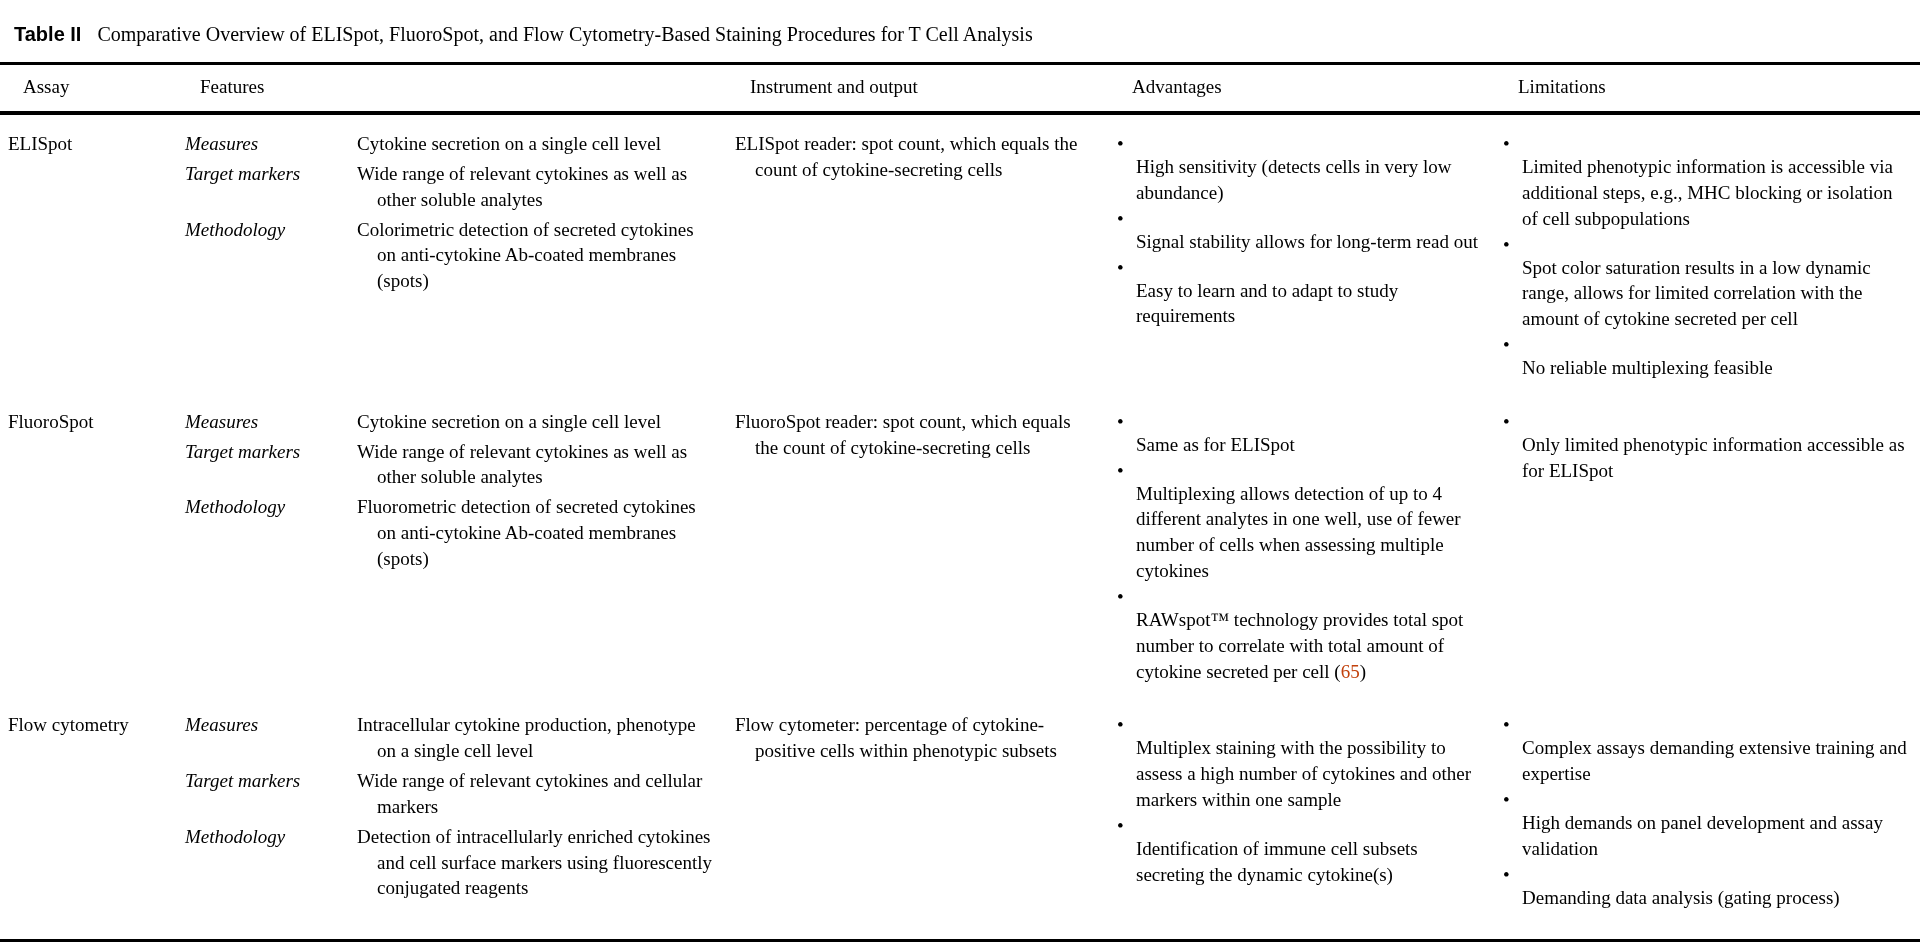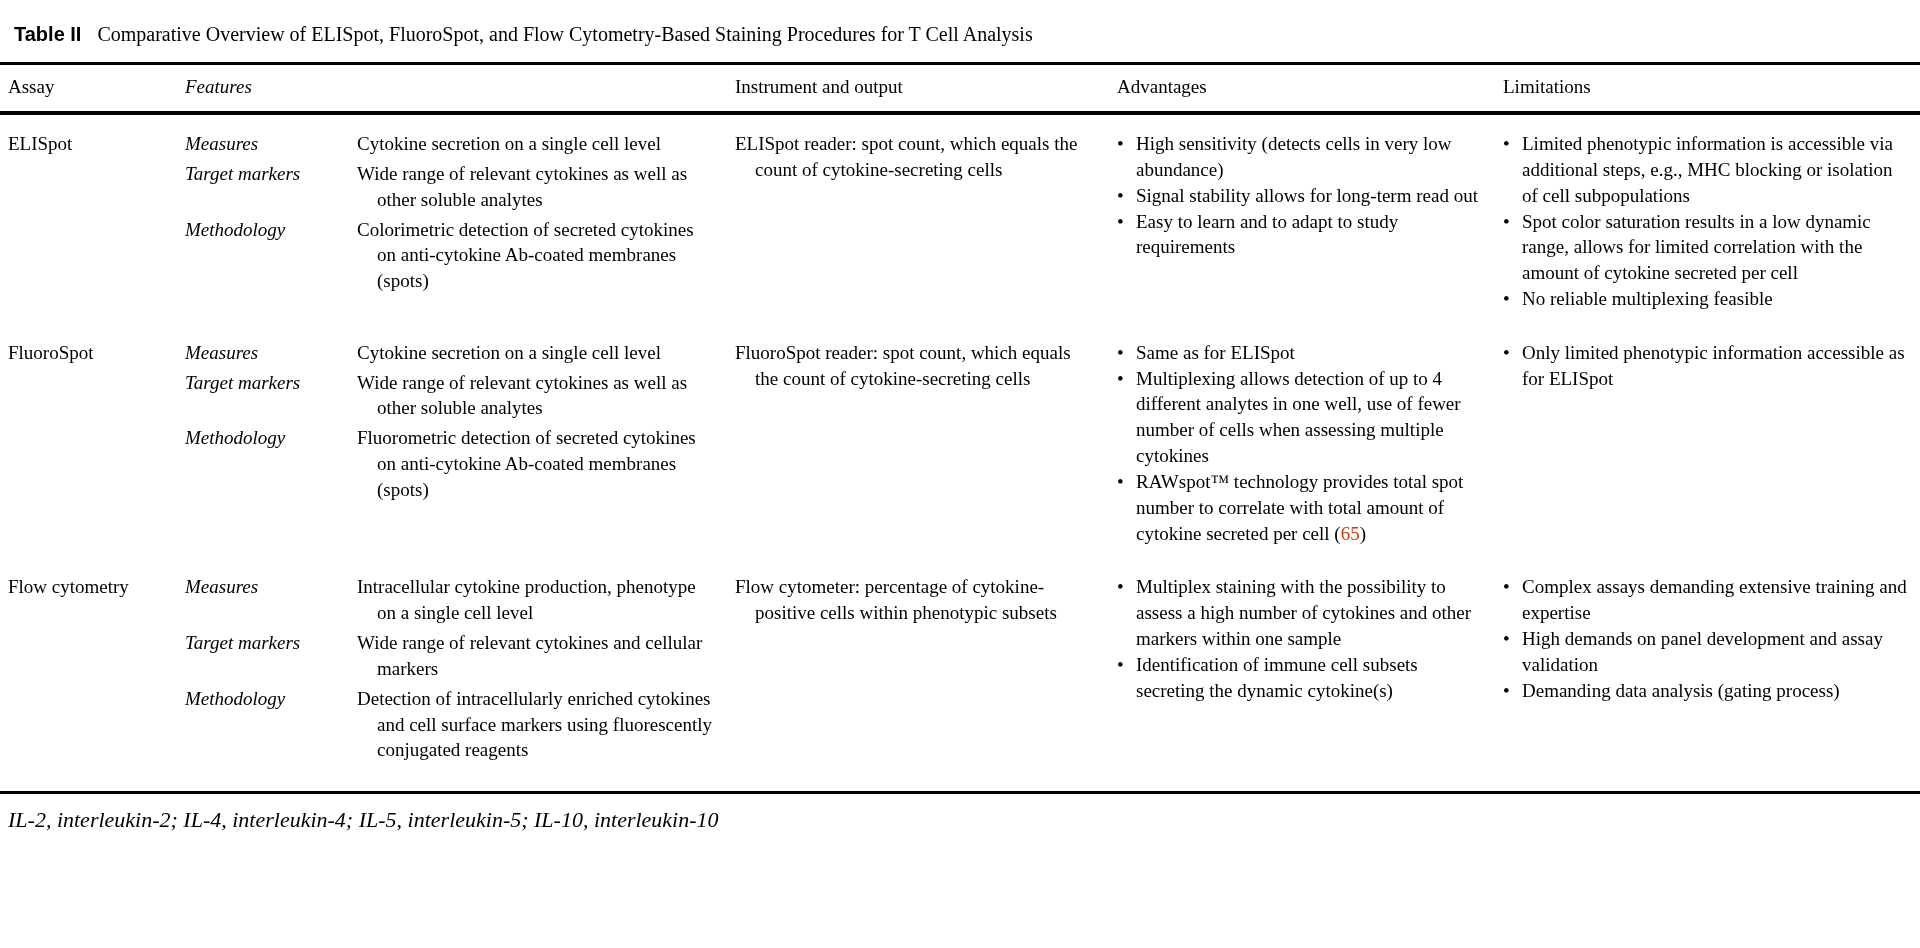--- a/index.html
+++ b/index.html
@@ -29,43 +29,43 @@
   .rule-mid { height: 4px; }
   .rule-bottom { height: 3px; margin-top: 6px; }
 
   
   .grid {
     display: grid;
     grid-template-columns: 177px 172px 378px 382px 386px 1fr;
     align-items: start;
   }
   .cell { padding-left: 8px; padding-right: 12px; }
-  .hdr { padding: 9px 0 11px 0; }
-  .hdr .span2 { grid-column: 2 / 4; font-style: italic; }
+  .hdr { padding: 9px 0 11px 15px; }
+  .hdr .span2 { grid-column: 2 / 4; }
 
   .tbody { padding-top: 16px; }
   .row { margin-bottom: 28px; }
 
   
   .features {
     grid-column: 2 / 4;
     display: grid;
     grid-template-columns: 172px 1fr;
     row-gap: 4px;
     align-content: start;
   }
   .flabel { font-style: italic; }
 
   
   .hang { padding-left: 28px; text-indent: -20px; }
 
   
   .bitem { display: flex; align-items: flex-start; }
   .bullet { flex: 0 0 19px; width: 19px; }
-  .btext { flex: 1; }
+  .btext { flex: 1; margin-top: 23px; }
 
   .cite { text-decoration: none; cursor: pointer; }
 
   .footnote { padding: 11px 0 0 8px; font-style: italic; font-size: 22px; white-space: nowrap; }
 </style>
 </head>
 <body>
 
 <div class="page">
 

